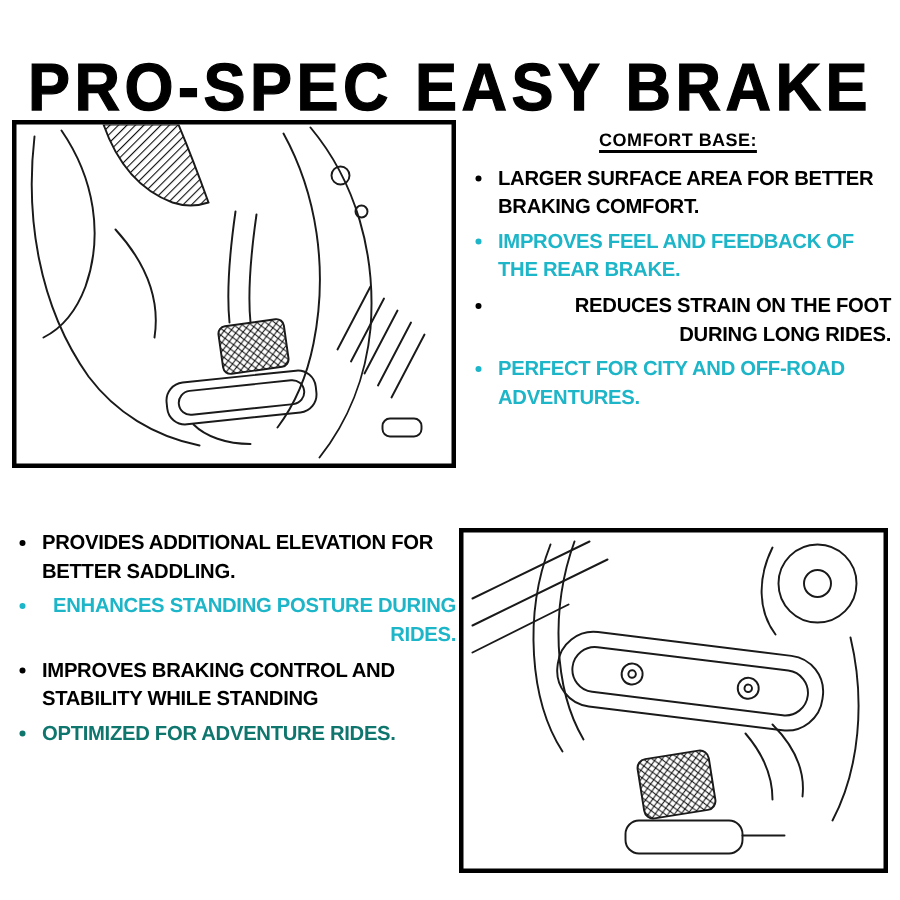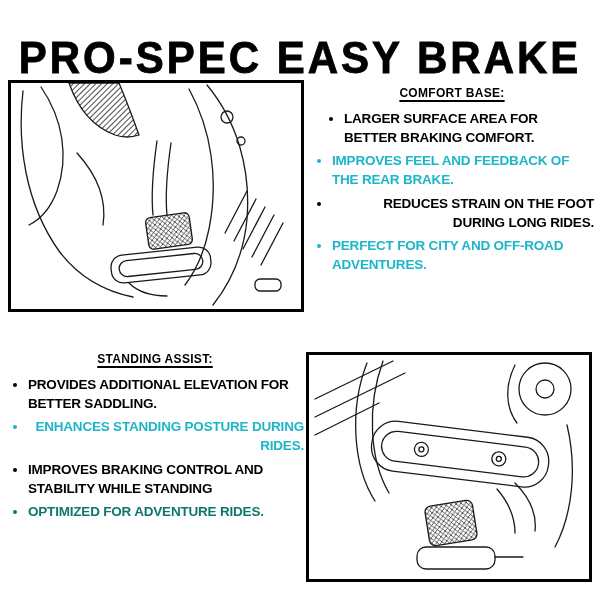--- a/index.html
+++ b/index.html
@@ -113,29 +113,28 @@
           <rect x="108" y="174" width="84" height="16" rx="8"></rect>
         </g>
         <path d="M118,200 C126,208 140,213 156,213"></path>
       </g>
     </svg>
   </div>
 
   <section class="text-col col-comfort">
     <h2 class="section-heading">COMFORT BASE:</h2>
     <ul class="bullets">
-      <li style="color: rgb(0, 0, 0); margin-left: 12px;">LARGER SURFACE AREA FOR BETTER BRAKING COMFORT.</li>
+      <li style="color: rgb(0, 0, 0);">LARGER SURFACE AREA FOR BETTER BRAKING COMFORT.</li>
       <li style="color: rgb(29, 181, 200);">IMPROVES FEEL AND FEEDBACK OF THE REAR BRAKE.</li>
       <li style="color: rgb(0, 0, 0); text-align: right;">REDUCES STRAIN ON THE FOOT DURING LONG RIDES.</li>
       <li style="color: rgb(29, 181, 200);">PERFECT FOR CITY AND OFF-ROAD ADVENTURES.</li>
     </ul>
   </section>
 
   <section class="text-col col-standing">
-    <h2 class="section-heading">STANDING ASSIST:</h2>
     <ul class="bullets">
       <li style="color: rgb(0, 0, 0);">PROVIDES ADDITIONAL ELEVATION FOR BETTER SADDLING.</li>
       <li style="color: rgb(29, 181, 200); text-align: right;">ENHANCES STANDING POSTURE DURING RIDES.</li>
       <li style="color: rgb(0, 0, 0);">IMPROVES BRAKING CONTROL AND STABILITY WHILE STANDING</li>
       <li style="color: #0f766e;">OPTIMIZED FOR ADVENTURE RIDES.</li>
     </ul>
   </section>
 
   <div class="img-box box-bottom-right">
     <svg viewBox="0 0 280 224" xmlns="http://www.w3.org/2000/svg">

